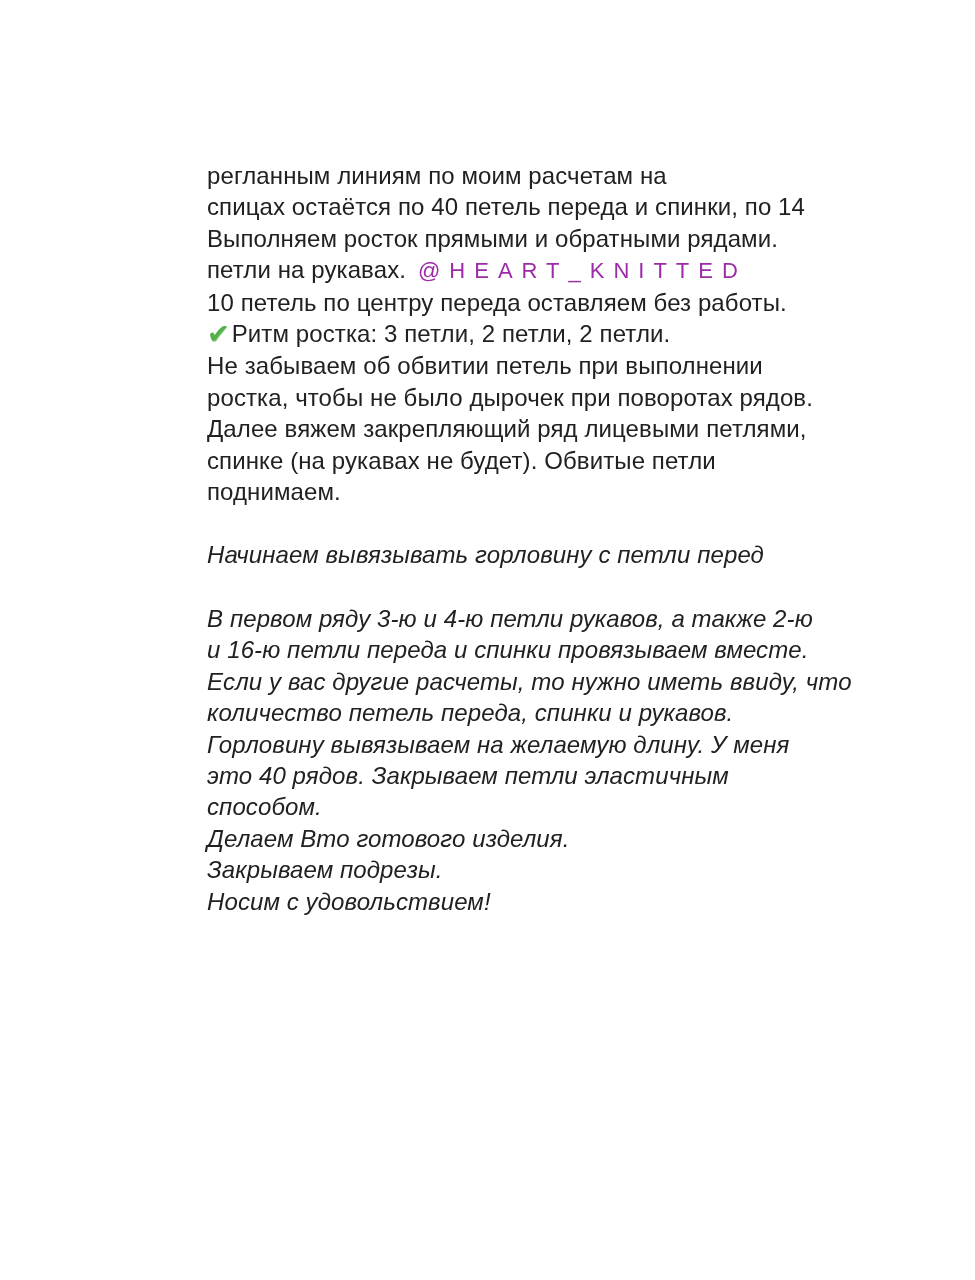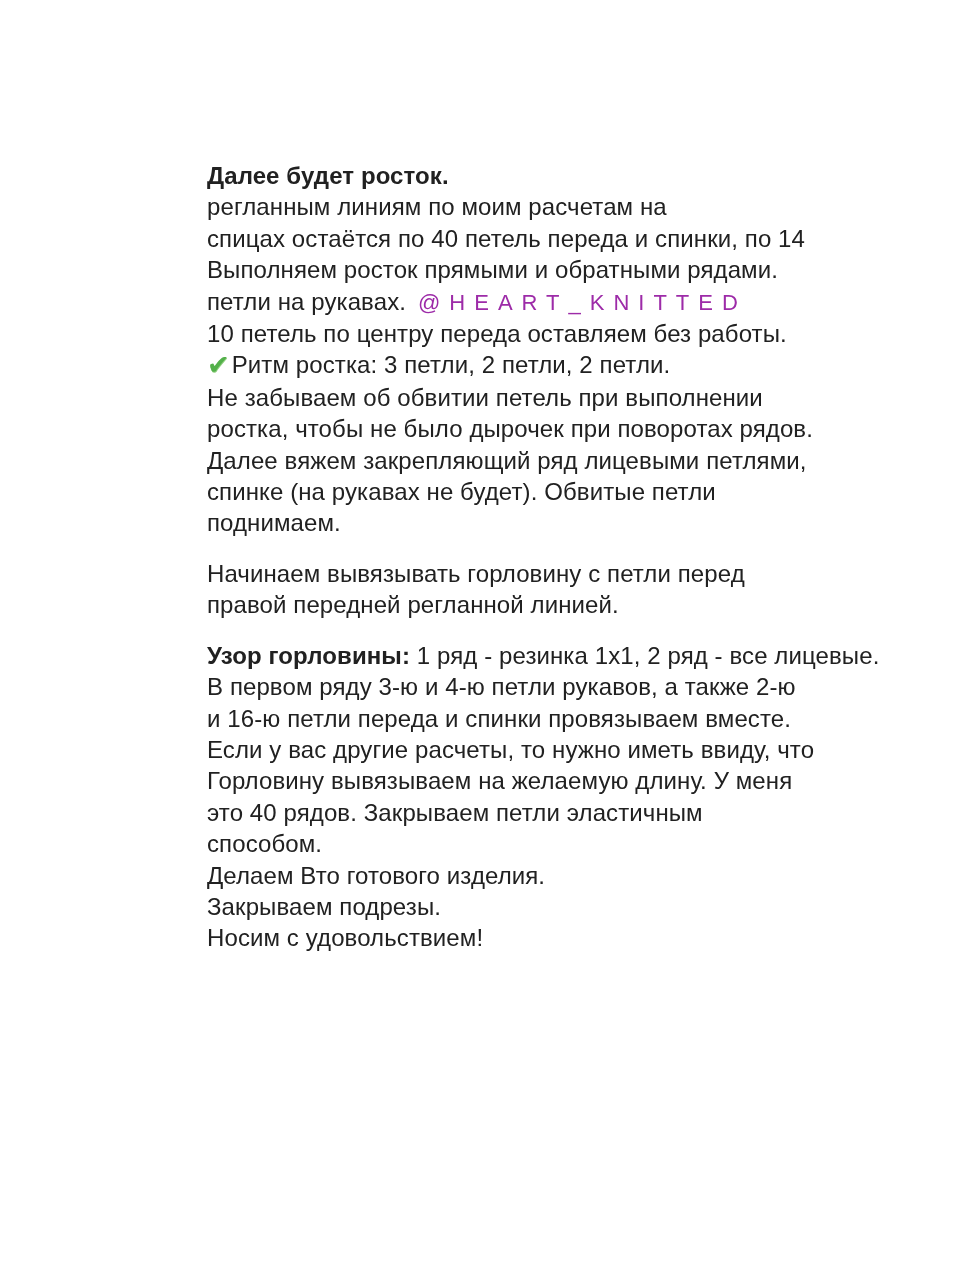--- a/index.html
+++ b/index.html
@@ -23,21 +23,21 @@
   .text-block {
     position: absolute;
     left: 207px;
     top: 160px;
     width: 640px;
     font-size: 24px;
     line-height: 31.4px;
     letter-spacing: 0.1px;
   }
   .para { margin: 0; }
-  .para + .para { margin-top: 19px; }
+  .para + .para { margin-top: 32px; font-style: italic; }
   .ln {
     margin: 0;
     white-space: nowrap;
   }
   .bold { font-weight: 700; }
   .wm {
     color: #9d2ba8;
     font-weight: 500;
     font-size: 22px;
     letter-spacing: 9px;
@@ -52,44 +52,42 @@
     text-shadow: 0.5px 0.5px 0 #8fcf7e;
   }
 </style>
 </head>
 <body>
 
 <div class="page">
   <div class="text-block">
 
     <div class="para">
-      <p class="ln bold">Далее будет росток.</p>
       <p class="ln">регланным линиям по моим расчетам на</p>
       <p class="ln">спицах остаётся по 40 петель переда и спинки, по 14</p>
       <p class="ln">Выполняем росток прямыми и обратными рядами.</p>
       <p class="ln"><span>петли на рукавах.</span><span class="wm">@HEART_KNITTED</span></p>
       <p class="ln">10 петель по центру переда оставляем без работы.</p>
       <p class="ln"><span class="check">✔</span><span>Ритм ростка: 3 петли, 2 петли, 2 петли.</span></p>
       <p class="ln">Не забываем об обвитии петель при выполнении</p>
       <p class="ln">ростка, чтобы не было дырочек при поворотах рядов.</p>
       <p class="ln">Далее вяжем закрепляющий ряд лицевыми петлями,</p>
       <p class="ln">спинке (на рукавах не будет). Обвитые петли</p>
       <p class="ln">поднимаем.</p>
     </div>
 
     <div class="para">
       <p class="ln">Начинаем вывязывать горловину с петли перед</p>
-      <p class="ln">правой передней регланной линией.</p>
     </div>
 
     <div class="para">
-      <p class="ln"><span class="bold">Узор горловины:</span><span> 1 ряд - резинка 1х1, 2 ряд - все лицевые.</span></p>
       <p class="ln">В первом ряду 3-ю и 4-ю петли рукавов, а также 2-ю</p>
       <p class="ln">и 16-ю петли переда и спинки провязываем вместе.</p>
       <p class="ln">Если у вас другие расчеты, то нужно иметь ввиду, что</p>
+      <p class="ln">количество петель переда, спинки и рукавов.</p>
       <p class="ln">Горловину вывязываем на желаемую длину. У меня</p>
       <p class="ln">это 40 рядов. Закрываем петли эластичным</p>
       <p class="ln">способом.</p>
       <p class="ln">Делаем Вто готового изделия.</p>
       <p class="ln">Закрываем подрезы.</p>
       <p class="ln">Носим с удовольствием!</p>
     </div>
 
   </div>
 </div>

